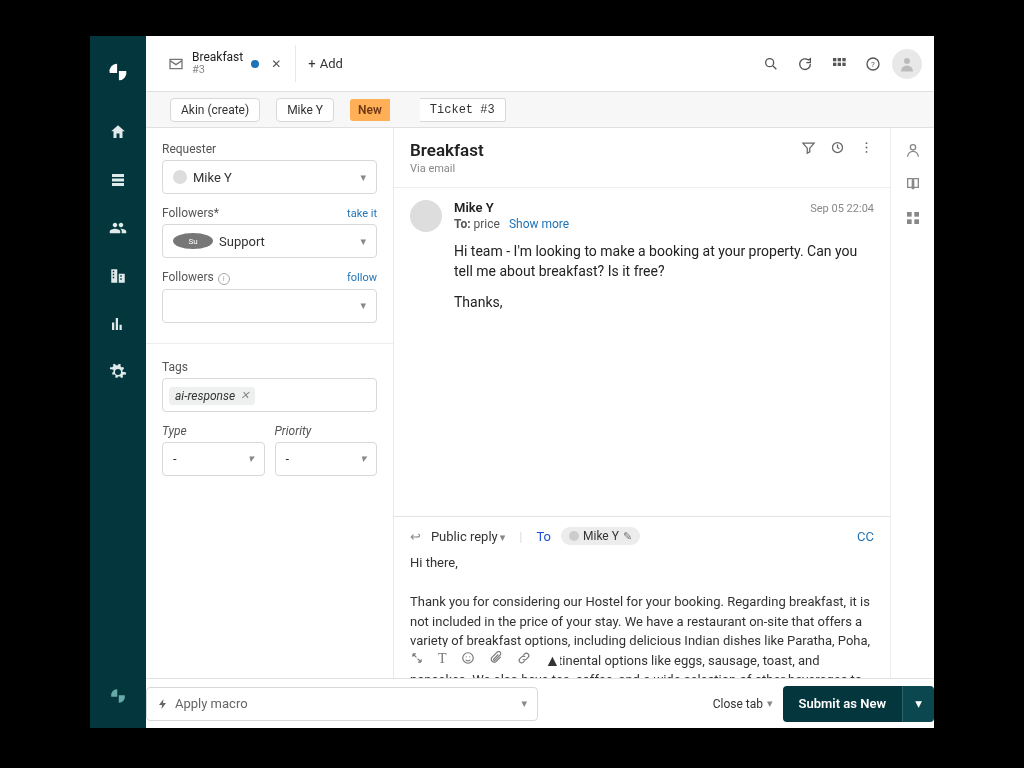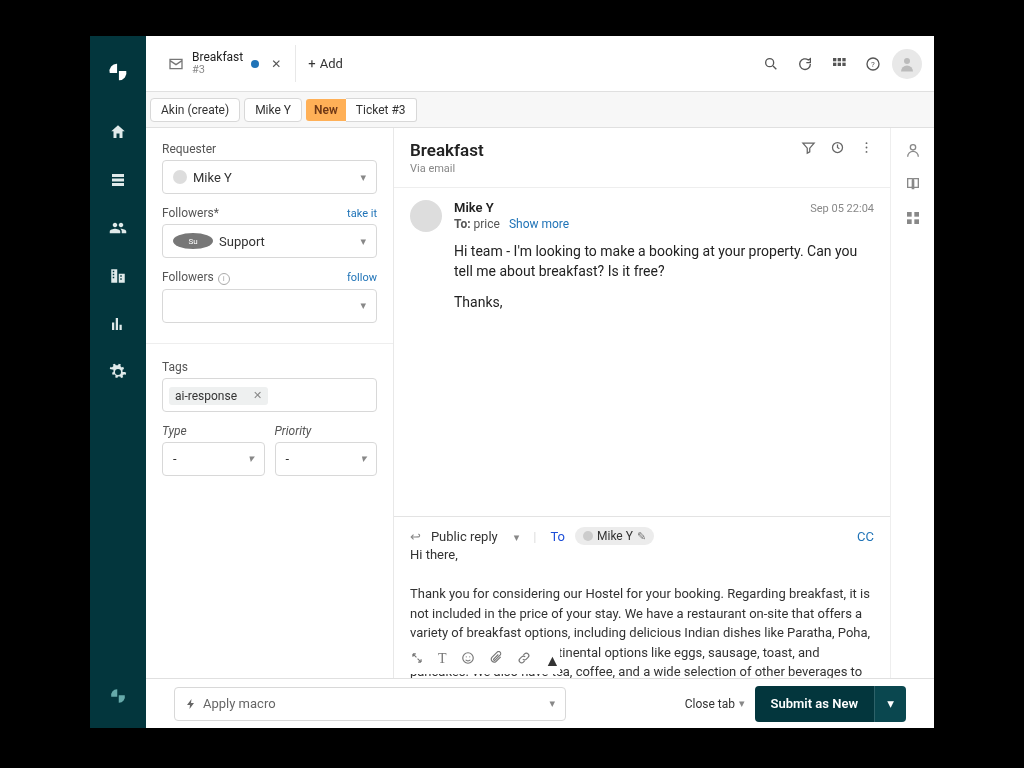--- a/index.html
+++ b/index.html
@@ -15,35 +15,35 @@
 .tab .mail-icon { color: #777; }
 .tab-info { display: flex; flex-direction: column; line-height: 1.1; }
 .tab-title { font-size: 12px; color: #222; }
 .tab-sub { font-size: 11px; color: #888; }
 .tab-status { width: 8px; height: 8px; background: #1f73b7; border-radius: 50%; }
 .tab-close { font-size: 12px; color: #555; cursor: pointer; padding: 2px 4px; }
 .add-tab { display: flex; align-items: center; gap: 4px; padding: 0 12px; font-size: 13px; color: #333; cursor: pointer; }
 .topbar-spacer { flex: 1; }
 .topbar-icon { width: 30px; height: 30px; display: flex; align-items: center; justify-content: center; cursor: pointer; color: #555; margin-left: 4px; }
 .avatar-circle { width: 30px; height: 30px; background: #e8e8e8; border-radius: 50%; display: flex; align-items: center; justify-content: center; }
-.subheader { height: 36px; background: #f7f7f7; border-bottom: 1px solid #e0e0e0; display: flex; align-items: center; padding: 0 4px; gap: 0; }
+.subheader { height: 36px; background: #f7f7f7; border-bottom: 1px solid #e0e0e0; display: flex; align-items: center; padding: 0 24px; gap: 12px; }
 .crumb { background: #fff; border: 1px solid #d8d8d8; border-radius: 4px; padding: 4px 10px; font-size: 12px; color: #333; margin-right: 4px; }
 .crumb.badge-new { background: #ffb057; border: none; font-weight: 600; color: #703815; padding: 4px 8px; border-radius: 3px 0 0 3px; margin-right: 0; }
-.crumb.tkt { border-radius: 0 3px 3px 0; border-left: none; margin-left: 0; }
+.crumb.tkt { border-radius: 0 3px 3px 0; border-left: none; margin-left: 18px; font-family: Liberation Mono, monospace; }
 .content { flex: 1; display: flex; overflow: hidden; }
 .leftpanel { width: 248px; border-right: 1px solid #e8e8e8; padding: 14px 16px; overflow: auto; display:flex; flex-direction:column; gap:8px; }
 .field { margin-bottom: 4px; }
 .field-label { font-size: 12px; color: #555; margin-bottom: 4px; display: flex; justify-content: space-between; align-items: center; }
 .field-link { color: #1f73b7; font-size: 11px; cursor: pointer; }
 .select { border: 1px solid #d8d8d8; border-radius: 4px; height: 34px; display: flex; align-items: center; padding: 0 10px; font-size: 13px; color: #333; justify-content: space-between; cursor: pointer; background:#fff;}
 .select .sel-left { display:flex; align-items:center; gap:6px;}
 .chev { color: #888; font-size: 11px; }
 .user-dot { width:14px; height:14px; border-radius:50%; background:#ddd; display:inline-block;}
 .tags-box { border: 1px solid #d8d8d8; border-radius: 4px; padding: 6px; min-height: 34px; }
-.tag-chip { display: inline-flex; align-items: center; background: #eef0f0; border-radius: 3px; padding: 2px 6px; font-size: 12px; color: #333; gap: 16px; }
+.tag-chip { display: inline-flex; align-items: center; background: #eef0f0; border-radius: 3px; padding: 2px 6px; font-size: 12px; color: #333; gap: 5px; font-style: italic; }
 .tag-x { color: #888; font-size: 11px; cursor: pointer; }
 .two-col { display: flex; gap: 10px; }
 .two-col .field { flex: 1; font-style: italic; }
 .info-i { display:inline-flex; width:12px; height:12px; border:1px solid #aaa; border-radius:50%; align-items:center; justify-content:center; font-size:8px; color:#aaa; margin-left:4px;}
 .hr { border: 0; border-top: 1px solid #eee; margin: 8px -16px; }
 .centerpanel { flex: 1; display: flex; flex-direction: column; overflow: hidden; }
 .ticket-header { padding: 12px 16px; border-bottom: 1px solid #eee; display: flex; align-items: flex-start; justify-content: space-between; }
 .ticket-title { font-size: 17px; font-weight: 600; color: #222; }
 .ticket-via { font-size: 11px; color: #888; margin-top: 2px; }
 .ticket-actions { display: flex; gap: 14px; color: #666; }
@@ -55,30 +55,30 @@
 .msg-head { display: flex; justify-content: space-between; align-items: baseline; }
 .msg-author { font-size: 13px; font-weight: 600; color: #222; }
 .msg-time { font-size: 11px; color: #888; }
 .msg-to { font-size: 12px; color: #555; margin-top: 2px; }
 .msg-to .show-more { color: #1f73b7; cursor: pointer; margin-left: 6px; }
 .msg-text { font-size: 14px; color: #222; margin-top: 10px; line-height: 1.45; }
 .msg-text p { margin-bottom: 10px; }
 .reply-area { border-top: 1px solid #e3e3e3; padding: 10px 16px 0 16px; display: flex; flex-direction: column; flex-shrink: 0; height: 162px; position:relative; background:#fff;}
 .reply-head { display: flex; align-items: center; gap: 10px; font-size: 13px; color: #333; }
 .reply-head .arrow { color: #888; }
-.reply-type { display: flex; align-items: flex-end; gap: 16px; cursor: pointer; }
+.reply-type { display: flex; align-items: flex-end; gap: 2px; cursor: pointer; }
 .reply-divider { color: #ddd; margin: 0 4px; }
 .reply-to-label { color: #1d4ed8; }
 .reply-chip { background: #ececec; border-radius: 12px; padding: 2px 8px; display: inline-flex; align-items: center; gap: 4px; font-size: 12px; }
 .reply-chip .pencil { color: #777; font-size: 11px; }
 .reply-cc { margin-left: auto; color: #1f73b7; cursor: pointer; font-size: 13px; }
-.reply-body { flex: 1; font-size: 13px; color: #333; line-height: 1.5; overflow: hidden; }
+.reply-body { flex: 1; margin-top: 8px; font-size: 13px; color: #333; line-height: 1.5; overflow: hidden; }
 .reply-toolbar { position:absolute; bottom:4px; left:16px; display: flex; gap: 14px; color: #777; background:#fff; padding:4px 0;}
 .reply-toolbar span { cursor: pointer; }
-.footer { height: 50px; border-top: 1px solid #e0e0e0; display: flex; align-items: center; padding: 0 28px; gap: 10px; background:#fff;}
+.footer { height: 50px; border-top: 1px solid #e0e0e0; display: flex; align-items: center; padding: 0 0; gap: 10px; background:#fff;}
 .macro-select { flex: 0 0 392px; border: 1px solid #d8d8d8; border-radius: 4px; height: 34px; display: flex; align-items: center; padding: 0 10px; font-size: 13px; color: #666; justify-content: space-between; cursor: pointer; }
 .footer-spacer { flex: 1; }
 .close-tab { font-size: 12px; color: #333; cursor: pointer; display: flex; align-items: center; gap: 4px; }
 .submit-group { display: flex; }
 .submit-btn { background: #03363D; color: #fff; border: none; height: 36px; padding: 0 16px; font-size: 13px; font-weight: 600; border-radius: 4px 0 0 4px; cursor: pointer; }
 .submit-caret { background: #0a474f; color: #fff; border: none; height: 36px; width: 32px; border-radius: 0 4px 4px 0; cursor: pointer; border-left: 1px solid rgba(255,255,255,0.15); }
 .rightrail { width: 44px; border-left: 1px solid #eee; display: flex; flex-direction: column; align-items: center; padding-top: 14px; gap: 18px; color: #888; }
 .rightrail span { cursor: pointer; }
 svg { display: block; }
 </style>

